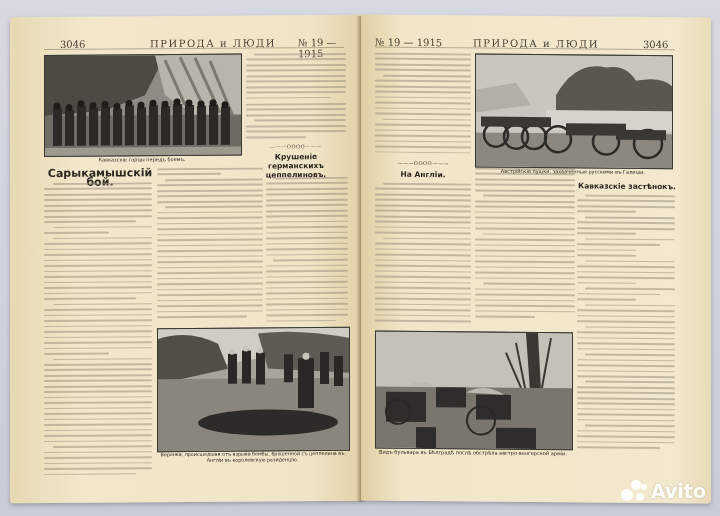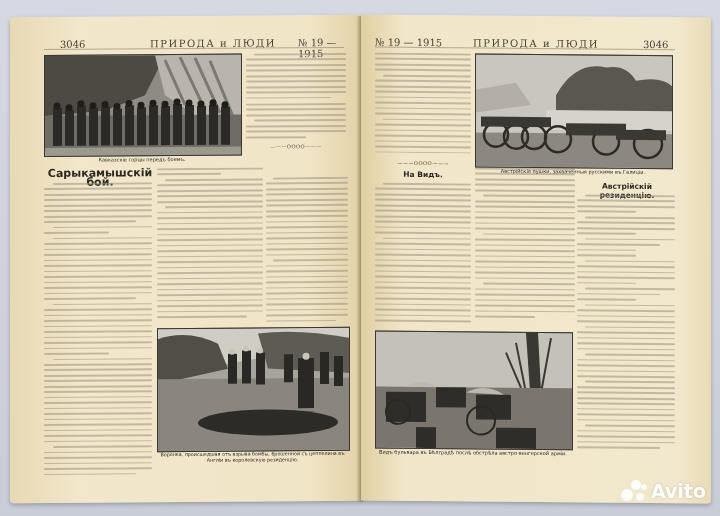--- a/index.html
+++ b/index.html
@@ -187,20 +187,21 @@
   <div class="col" style="left:236px;top:88px;width:100px;height:42px;">
     <div class="ln"></div>
       <div class="ln"></div>
       <div class="ln"></div>
       <div class="ln i"></div>
       <div class="ln"></div>
       <div class="ln"></div>
       <div class="ln s"></div>
   </div>
   <div class="orn" style="left:236px;top:128px;width:100px;">———OOOO———</div>
+  <div class="title" style="left:236px;top:137px;width:100px;">Крушеніе германскихъ цеппелиновъ.</div>
   <div class="col" style="left:256px;top:162px;width:82px;height:155px;">
     <div class="ln i"></div>
       <div class="ln"></div>
       <div class="ln"></div>
       <div class="ln"></div>
       <div class="ln"></div>
       <div class="ln"></div>
       <div class="ln"></div>
     <div class="ln"></div>
       <div class="ln"></div>
@@ -275,21 +276,21 @@
       <div class="ln"></div>
       <div class="ln i"></div>
       <div class="ln"></div>
       <div class="ln"></div>
       <div class="ln"></div>
     <div class="ln"></div>
       <div class="ln"></div>
       <div class="ln"></div>
   </div>
   <div class="orn" style="left:14px;top:145px;width:96px;">———OOOO———</div>
-  <div class="title" style="left:14px;top:155px;width:96px;">На Видъ.</div>
+  <div class="title" style="left:14px;top:155px;width:96px;">На Англіи.</div>
   <div class="col" style="left:14px;top:168px;width:96px;height:145px;">
     <div class="ln i"></div>
       <div class="ln"></div>
       <div class="ln"></div>
       <div class="ln"></div>
       <div class="ln"></div>
       <div class="ln"></div>
       <div class="ln"></div>
       <div class="ln"></div>
     <div class="ln"></div>
@@ -360,21 +361,21 @@
       </g>
       <g fill="#3a3833">
         <rect x="5" y="62" width="70" height="10"></rect>
           <rect x="90" y="68" width="60" height="12"></rect>
           <rect x="140" y="74" width="50" height="10"></rect>
       </g>
     </svg>
   </div>
   <div class="cap" style="left:114px;top:152px;width:196px;">Австрійскія пушки, захваченныя русскими въ Галиціи.</div>
 
-  <div class="title" style="left:216px;top:165px;width:100px;">Австрійскій резиденцію.</div>
+  <div class="title" style="left:216px;top:165px;width:100px;">Кавказскіе застѣнокъ.</div>
   <div class="col" style="left:216px;top:178px;width:98px;height:280px;">
     <div class="ln i"></div>
       <div class="ln"></div>
       <div class="ln"></div>
       <div class="ln s"></div>
       <div class="ln i"></div>
       <div class="ln"></div>
       <div class="ln"></div>
       <div class="ln s"></div>
     <div class="ln i"></div>

